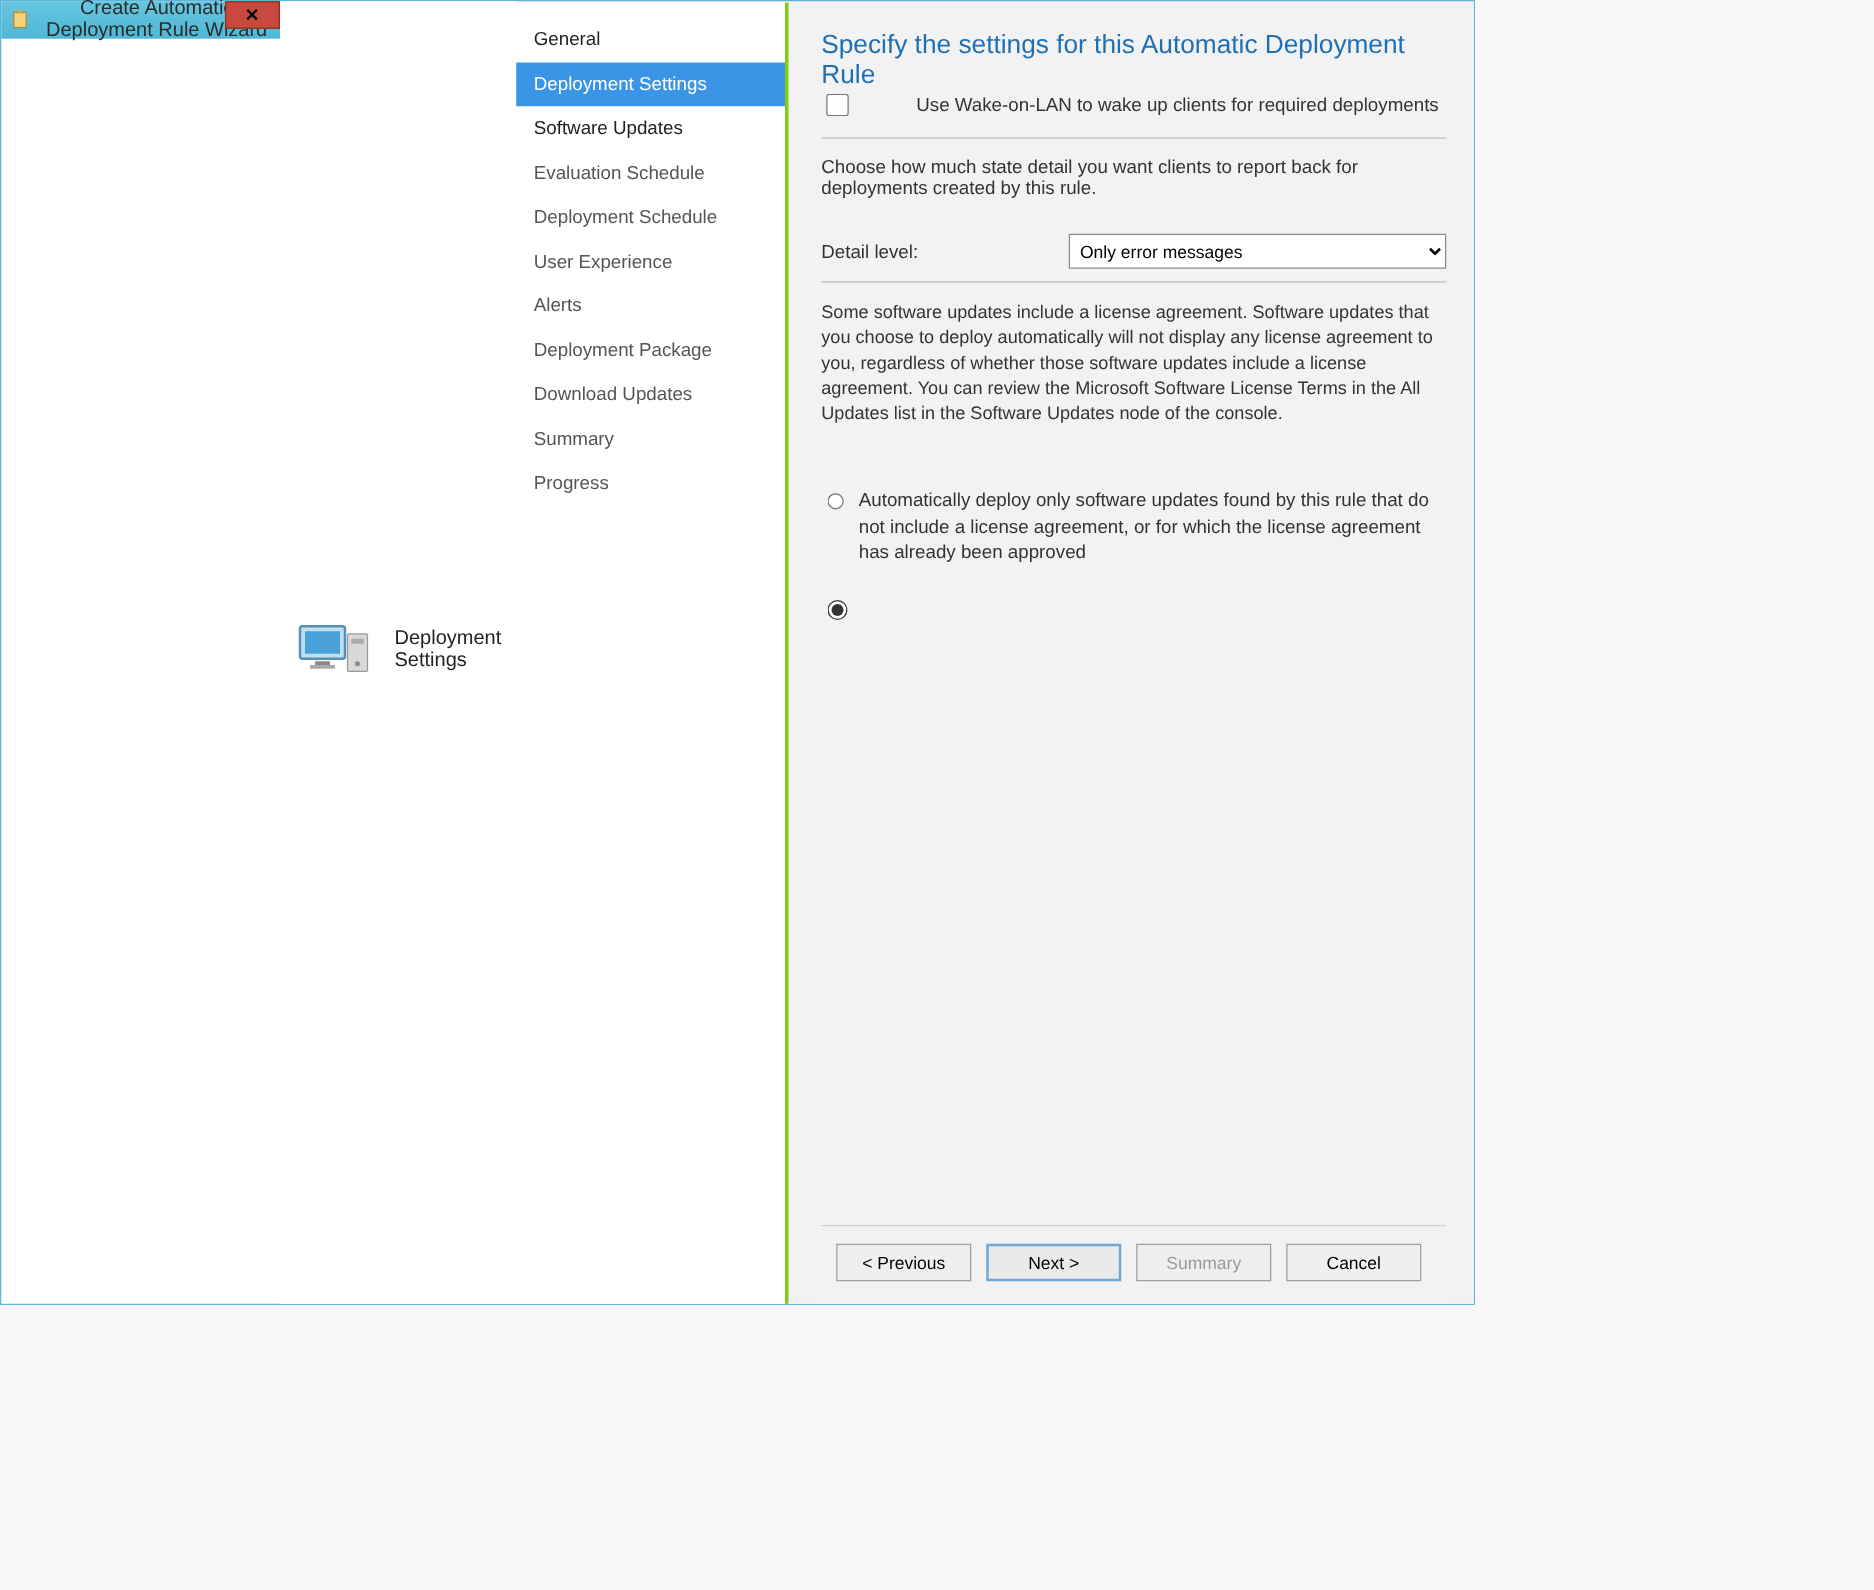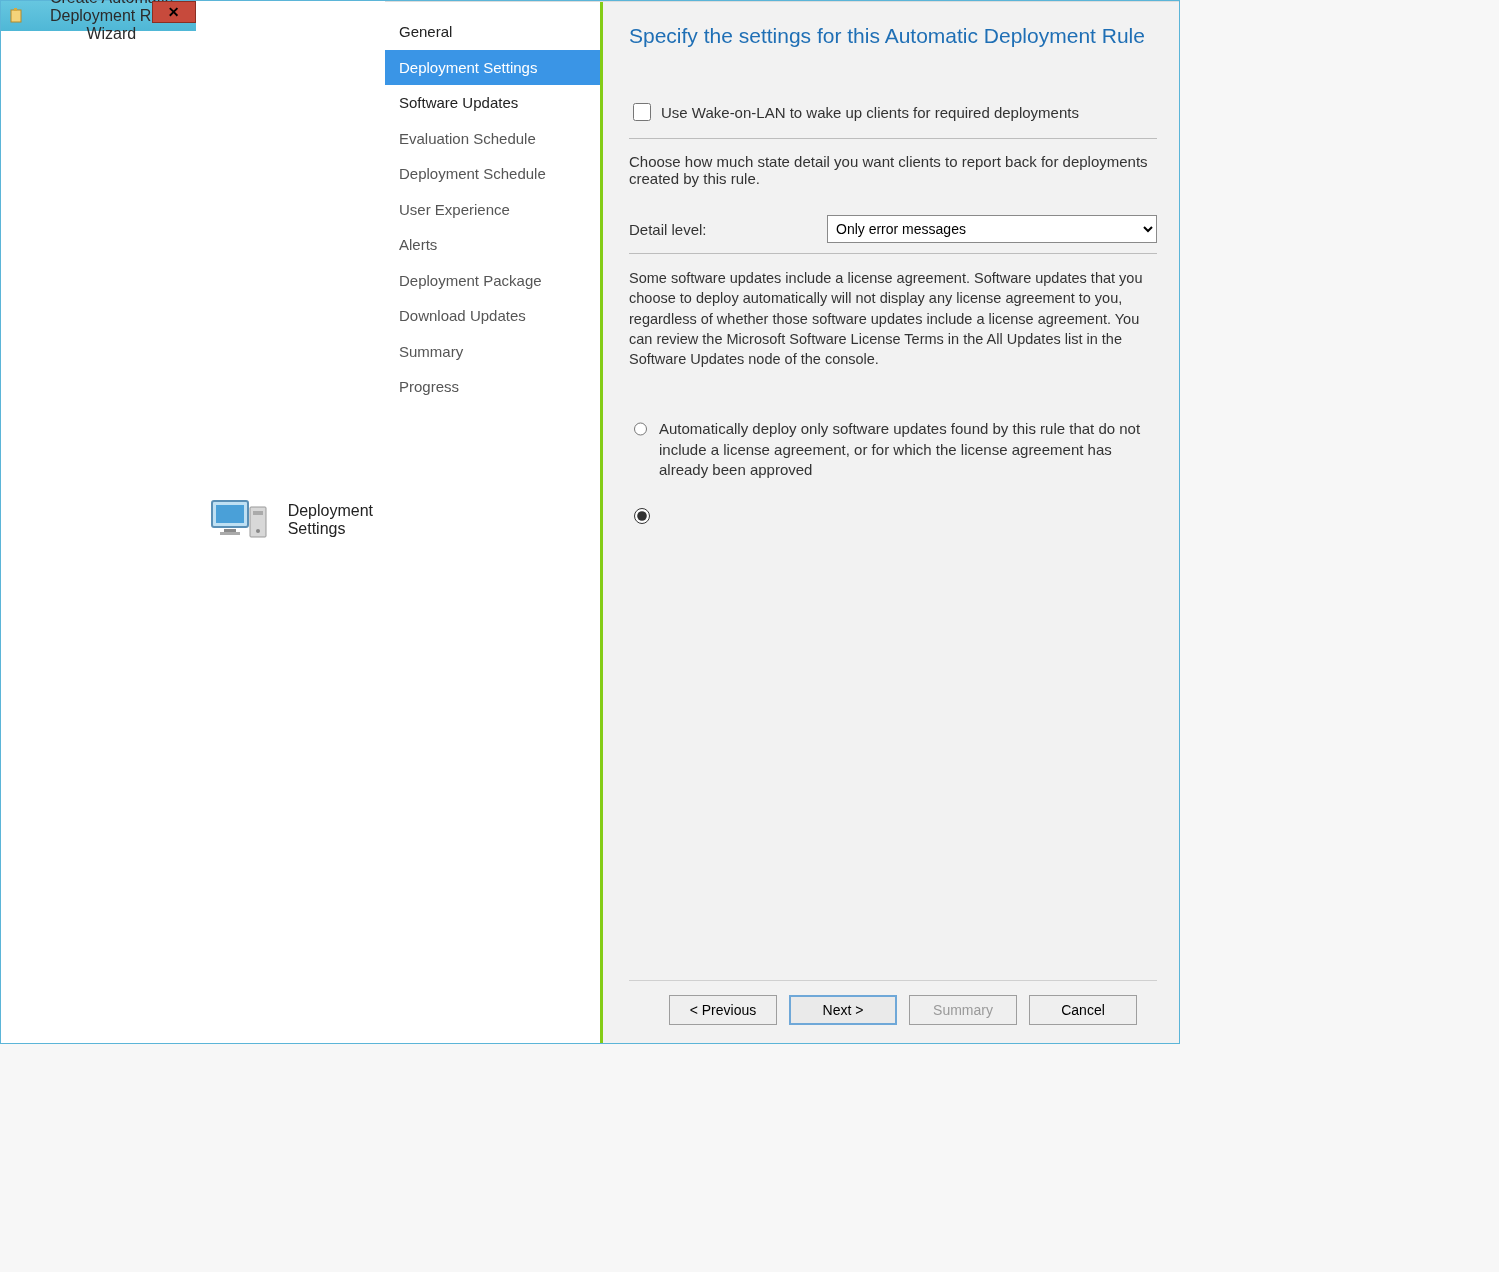--- a/index.html
+++ b/index.html
@@ -82,44 +82,44 @@
     background: #f2f2f2;
     padding: 22px 22px 0 26px;
     display: flex;
     flex-direction: column;
     position: relative;
   }
   .main-heading {
     color: #1f6fb5;
     font-size: 21px;
     font-weight: 400;
-    margin-bottom: 52px;
   }
 
   .row-check {
     display: flex; align-items: center;
     margin-bottom: 14px;
+    gap: 44px;
   }
   .row-check input[type=checkbox] {
     width: 18px; height: 18px; margin-right: 10px;
     accent-color: #333;
   }
 
   .hr { border: none; border-top: 1px solid #bdbdbd; margin: 10px 0 14px 0; }
 
   .desc-text {
     color: #333; font-size: 15px; margin-bottom: 28px;
   }
 
   .row-select {
     display: flex; align-items: center; margin-bottom: 8px;
   }
   .row-select .lbl { width: 198px; }
   .row-select select {
-    width: 330px; height: 28px; font-size: 14px;
+    width: 302px; height: 28px; font-size: 14px;
     border: 1px solid #8a8a8a; background: #fff;
     padding-left: 4px;
   }
 
   .license-text {
     font-size: 14.5px; color: #333; line-height: 1.4;
     margin-bottom: 50px;
   }
 
   .radio-row {

